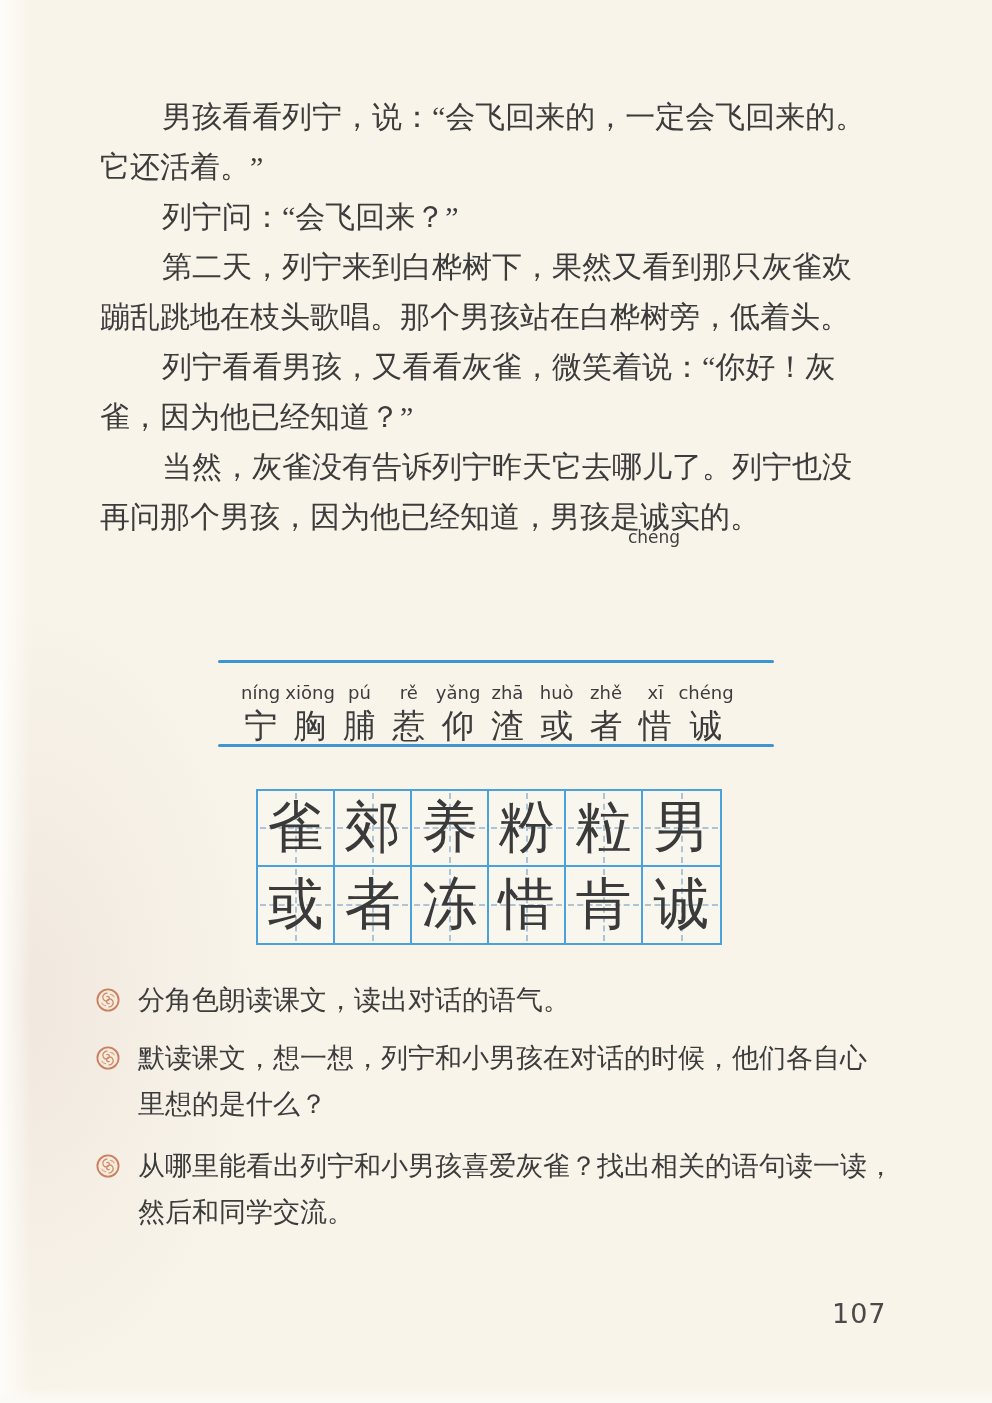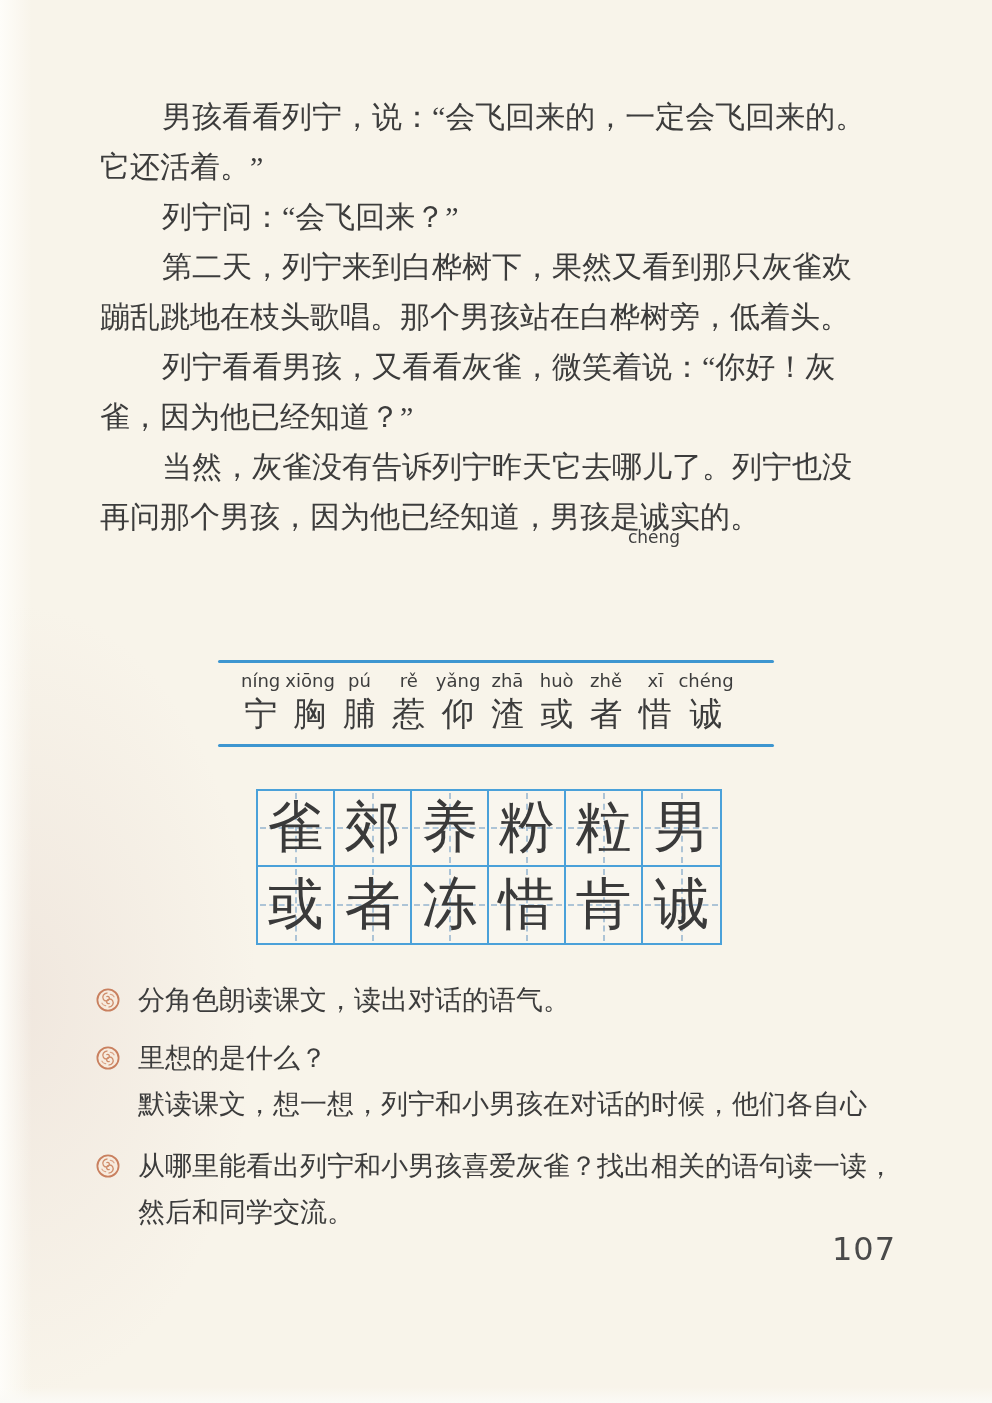--- a/index.html
+++ b/index.html
@@ -22,21 +22,21 @@
   .story-line.indent{margin-left:162px;}
   .pinyin-annotation{position:absolute;top:527px;left:628px;width:48px;text-align:center;
     font-family:"DejaVu Sans","Liberation Sans",sans-serif;font-size:17px;color:#3f3f3f;}
 
   
   .rule{position:absolute;left:218px;width:556px;height:3px;background:#3e96d0;border-radius:2px;}
   .rule.top{top:660px;}
   .rule.bottom{top:744px;}
   .pinyin-word-list{position:absolute;top:668px;left:236px;width:496px;display:flex;justify-content:space-between;}
   .word-item{width:52px;display:flex;flex-direction:column;align-items:center;}
-  .word-item .pinyin{font-family:"DejaVu Sans","Liberation Sans",sans-serif;font-size:18px;line-height:26px;color:#3d3d3d;white-space:nowrap;}
+  .word-item .pinyin{font-family:"DejaVu Sans","Liberation Sans",sans-serif;font-size:18px;line-height:26px;color:#3d3d3d;white-space:nowrap;margin-top:12px;}
   .word-item .char{font-size:33px;line-height:38px;margin-top:1px;}
 
   
   .writing-grid{position:absolute;top:789px;left:256px;display:grid;
     grid-template-columns:repeat(6,77px);grid-auto-rows:76px;
     border:2px solid #4ba1d9;background:#f9f6ee;}
   .grid-cell{position:relative;border-right:2px solid #4ba1d9;border-bottom:2px solid #4ba1d9;}
   .grid-cell:nth-child(6n){border-right:none;}
   .grid-cell:nth-child(n+7){border-bottom:none;}
   .grid-cell::before{content:"";position:absolute;left:2px;right:2px;top:50%;margin-top:-1px;
@@ -48,22 +48,22 @@
 
   
   .exercise{position:absolute;left:96px;display:flex;align-items:flex-start;}
   .ex-0{top:977px;}
   .ex-1{top:1035px;}
   .ex-2{top:1143px;justify-content:center;}
   .exercise .bullet{width:24px;height:24px;margin-top:11px;margin-right:18px;flex:none;}
   .exercise .lines{font-size:27px;line-height:46px;}
   .exercise .ex-line{white-space:nowrap;}
 
-  .page-number{position:absolute;top:1230px;left:832px;
-    font-family:"DejaVu Sans","Liberation Sans",sans-serif;font-size:32px;color:#4a4a4a;letter-spacing:1px;}
+  .page-number{position:absolute;top:1298px;left:832px;
+    font-family:"DejaVu Sans","Liberation Sans",sans-serif;font-size:27px;color:#4a4a4a;letter-spacing:1px;}
 </style>
 </head>
 <body>
 
 <div class="page">
   <div class="shade-pink"></div>
   <div class="shade-left"></div>
   <div class="shade-bottom"></div>
 
   <div class="story-text">
@@ -179,22 +179,22 @@
       </div>
       <div class="exercise ex-1">
   <svg class="bullet" viewBox="0 0 24 24">
     <circle cx="12" cy="12" r="10.6" fill="#f7ebde" stroke="#c9805f" stroke-width="1.8"></circle>
     <path d="M11.5 4.8 C7.6 5.2 5.8 8.6 7.4 11.3 C8.9 13.8 12.6 13.4 13.3 10.8 C13.8 8.9 11.8 7.6 10.4 8.8" fill="none" stroke="#cf8d6b" stroke-width="1.3"></path>
     <path d="M12.5 19.2 C16.4 18.8 18.2 15.4 16.6 12.7 C15.1 10.2 11.4 10.6 10.7 13.2 C10.2 15.1 12.2 16.4 13.6 15.2" fill="none" stroke="#cf8d6b" stroke-width="1.3"></path>
     <path d="M5.6 14.8 C6.8 16.9 9 17.9 10.2 17.4" fill="none" stroke="#dba387" stroke-width="1.1"></path>
     <path d="M18.4 9.2 C17.2 7.1 15 6.1 13.8 6.6" fill="none" stroke="#dba387" stroke-width="1.1"></path>
   </svg>
 <div class="lines">
+          <div class="ex-line">默读课文，想一想，列宁和小男孩在对话的时候，他们各自心</div>
           <div class="ex-line">里想的是什么？</div>
-          <div class="ex-line">默读课文，想一想，列宁和小男孩在对话的时候，他们各自心</div>
         </div>
       </div>
       <div class="exercise ex-2">
   <svg class="bullet" viewBox="0 0 24 24">
     <circle cx="12" cy="12" r="10.6" fill="#f7ebde" stroke="#c9805f" stroke-width="1.8"></circle>
     <path d="M11.5 4.8 C7.6 5.2 5.8 8.6 7.4 11.3 C8.9 13.8 12.6 13.4 13.3 10.8 C13.8 8.9 11.8 7.6 10.4 8.8" fill="none" stroke="#cf8d6b" stroke-width="1.3"></path>
     <path d="M12.5 19.2 C16.4 18.8 18.2 15.4 16.6 12.7 C15.1 10.2 11.4 10.6 10.7 13.2 C10.2 15.1 12.2 16.4 13.6 15.2" fill="none" stroke="#cf8d6b" stroke-width="1.3"></path>
     <path d="M5.6 14.8 C6.8 16.9 9 17.9 10.2 17.4" fill="none" stroke="#dba387" stroke-width="1.1"></path>
     <path d="M18.4 9.2 C17.2 7.1 15 6.1 13.8 6.6" fill="none" stroke="#dba387" stroke-width="1.1"></path>
   </svg>

